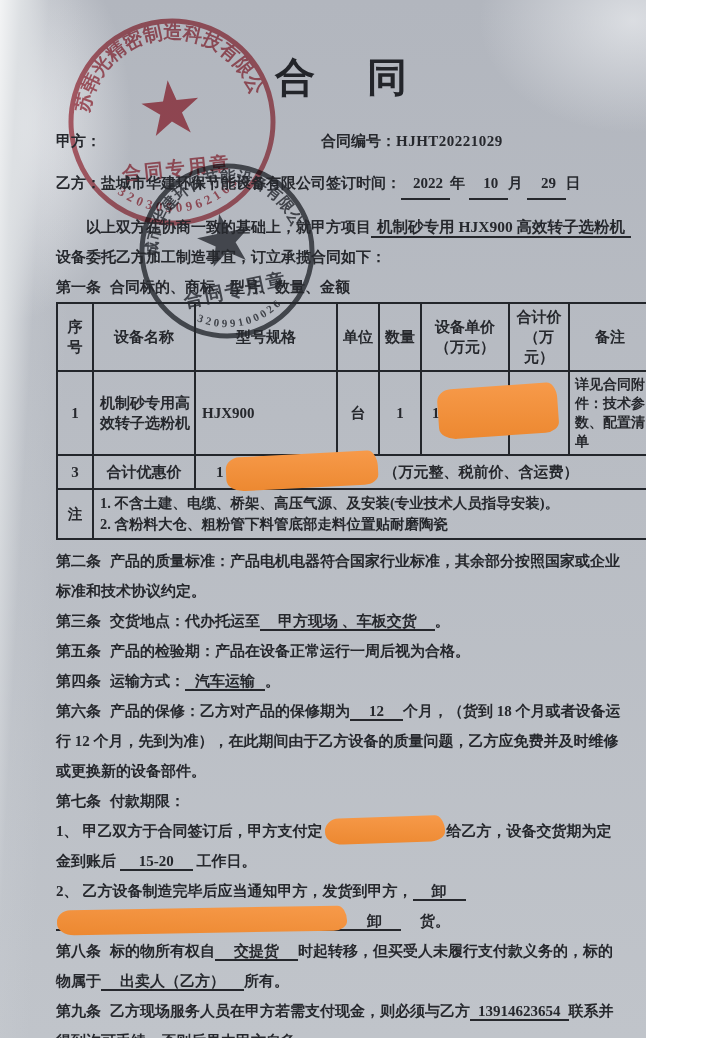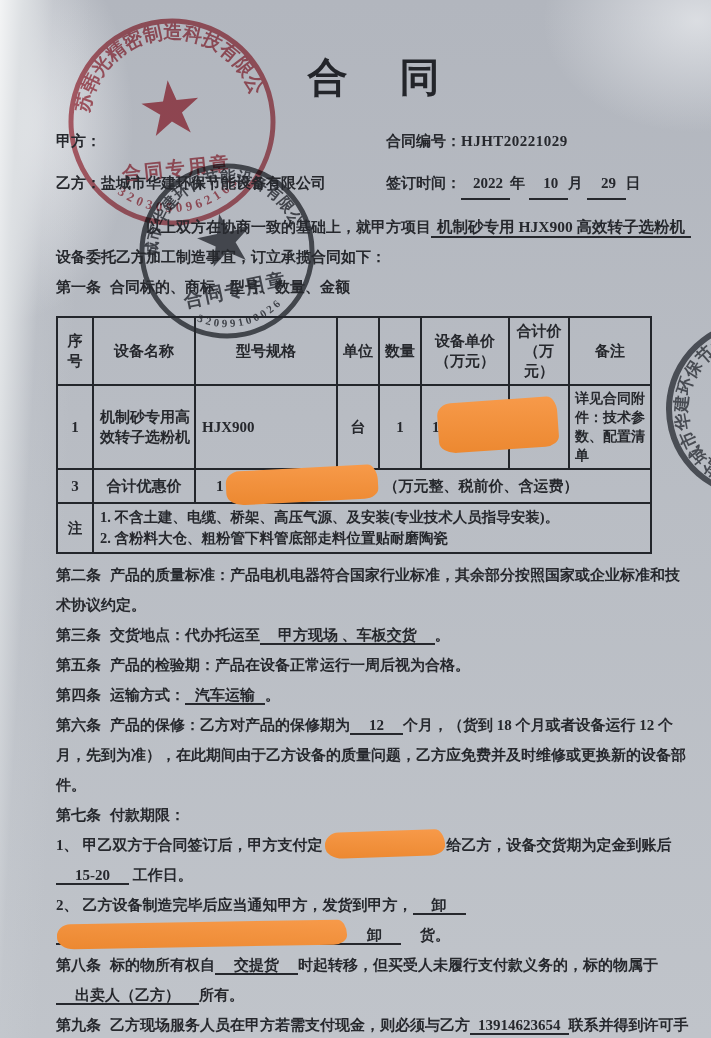--- a/index.html
+++ b/index.html
@@ -1,17 +1,17 @@
 <!DOCTYPE html>
 <html><head>
 <meta charset="utf-8">
 <style>
   html,body{margin:0;padding:0;}
   body{width:711px;height:1038px;overflow:hidden;font-family:"Liberation Serif","DejaVu Serif",serif;}
-  .page{position:relative;width:711px;height:1038px;overflow:hidden;color:#26282d;
+  .page{position:relative;width:646px;height:1038px;overflow:hidden;color:#26282d;
     background:
       linear-gradient(93deg, #f3f4f5 0%, #dde0e3 3%, rgba(205,209,214,0.25) 7%, rgba(195,199,205,0) 12%),
       radial-gradient(ellipse 170px 280px at 2% 12%, rgba(246,247,249,0.85), rgba(246,247,249,0) 70%),
       radial-gradient(ellipse 220px 160px at 98% 2%, rgba(236,238,241,0.7), rgba(236,238,241,0) 70%),
       linear-gradient(180deg, #b2b6be 0%, #b8bcc3 40%, #c0c4ca 100%);
   }
   .content{position:relative;z-index:1;padding:54px 20px 0 56px;font-size:15px;font-weight:600;line-height:30px;}
   .title{margin:0 0 24px 0;text-align:center;font-size:40px;font-weight:700;letter-spacing:52px;padding-left:52px;line-height:48px;color:#23252a;}
   .meta-row{display:flex;align-items:baseline;margin-bottom:12px;}
   .m-left{flex:1 1 auto;white-space:nowrap;}
@@ -19,21 +19,21 @@
   .lab{font-weight:700;}
   .val{font-weight:700;letter-spacing:0.5px;}
   .blank{display:inline-block;border-bottom:2px solid #26282d;padding:0 7px 0 12px;font-weight:700;min-width:20px;text-align:center;}
   .u{border-bottom:2px solid #26282d;padding:0 19px;font-weight:700;}
   .project{font-weight:700;font-size:15.5px;padding:0 6px 1px 6px;}
   p{margin:0;}
   .nowrap{white-space:nowrap;text-align:right;}
   .ind{display:inline-block;width:30px;}
   .head{font-weight:700;margin-right:9px;}
   .num{font-weight:700;margin-right:4px;}
-  table{border-collapse:collapse;table-layout:fixed;width:594px;margin-top:14px;background:transparent;}
+  table{border-collapse:collapse;table-layout:fixed;width:594px;margin-top:0;background:transparent;}
   td{border:2px solid #23262b;padding:3px 4px;vertical-align:middle;text-align:center;font-size:15px;line-height:20px;font-weight:600;overflow:visible;}
   tr.hdr td{font-weight:700;height:44px;}
   td.left{text-align:left;padding-left:6px;}
   td.remark{font-size:14px;line-height:19px;text-align:left;padding-left:5px;}
   tr.r1{height:80px;}
   tr.rt{height:34px;}
   tr.rn td{font-size:14.5px;line-height:21px;}
   td.price{position:relative;text-align:left;padding-left:10px;}
   .blob{background:linear-gradient(4deg,#ec8830,#f79a4a);border-radius:14px 10px 14px 18px / 12px 16px 10px 12px;display:inline-block;}
   .blob-price{position:absolute;left:16px;top:14px;width:120px;height:50px;transform:rotate(-4deg);z-index:2;}

